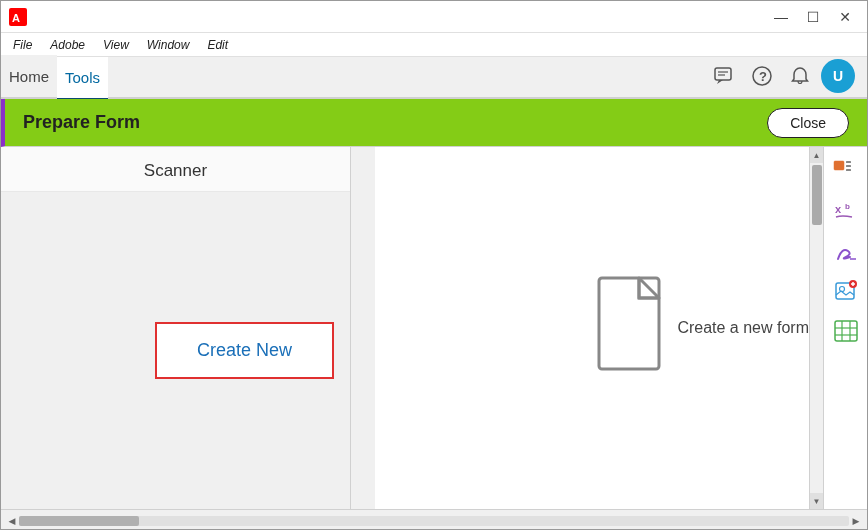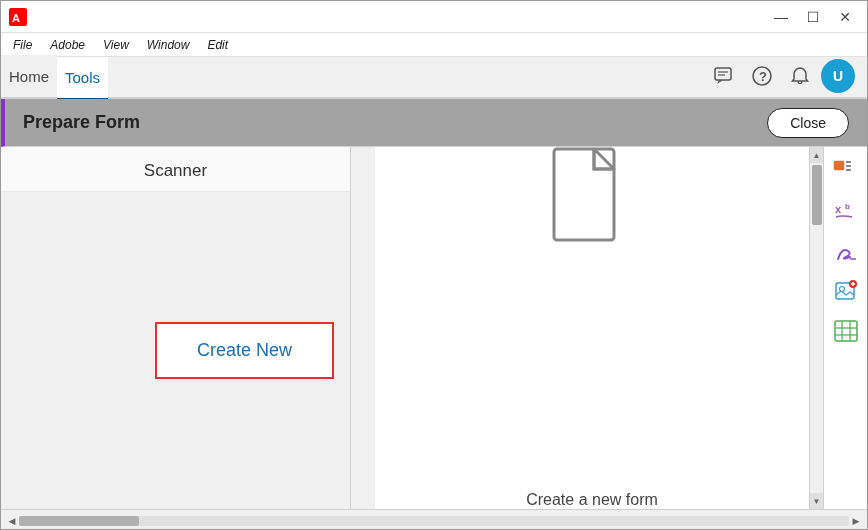--- a/index.html
+++ b/index.html
@@ -132,21 +132,21 @@
       color: #fff;
       font-size: 14px;
       font-weight: bold;
     }
 
     
     .prepare-form-bar {
       display: flex;
       align-items: center;
       justify-content: space-between;
-      background: #a3a3a3;
+      background: #84cc16;
       height: 48px;
       padding: 0 18px;
       border-bottom: 1px solid #d0d0d0;
       border-left: 4px solid #8b2fc9;
     }
     .prepare-form-title {
       font-size: 18px;
       font-weight: 600;
       color: #222;
     }
@@ -199,23 +199,23 @@
       cursor: pointer;
       font-weight: 400;
       min-width: 160px;
       text-align: center;
     }
 
     
     .right-panel {
       flex: 1;
       display: flex;
-      flex-direction: column;
-      align-items: center;
-      justify-content: space-between;
+      flex-direction: row;
+      align-items: center;
+      justify-content: flex-end;
       background: #fff;
       position: relative;
     }
 
     .doc-icon-wrap {
       display: flex;
       flex-direction: column;
       align-items: center;
       gap: 16px;
       margin-bottom: 10px;

